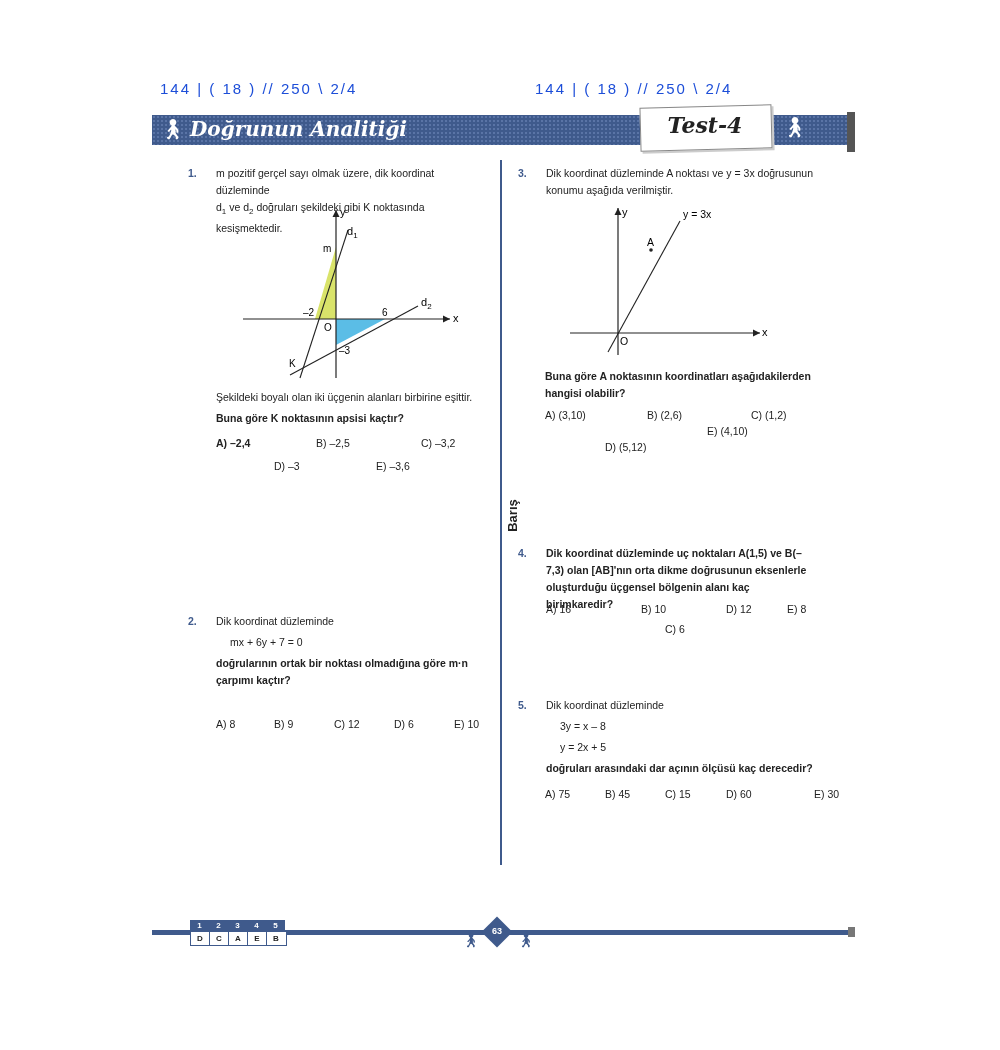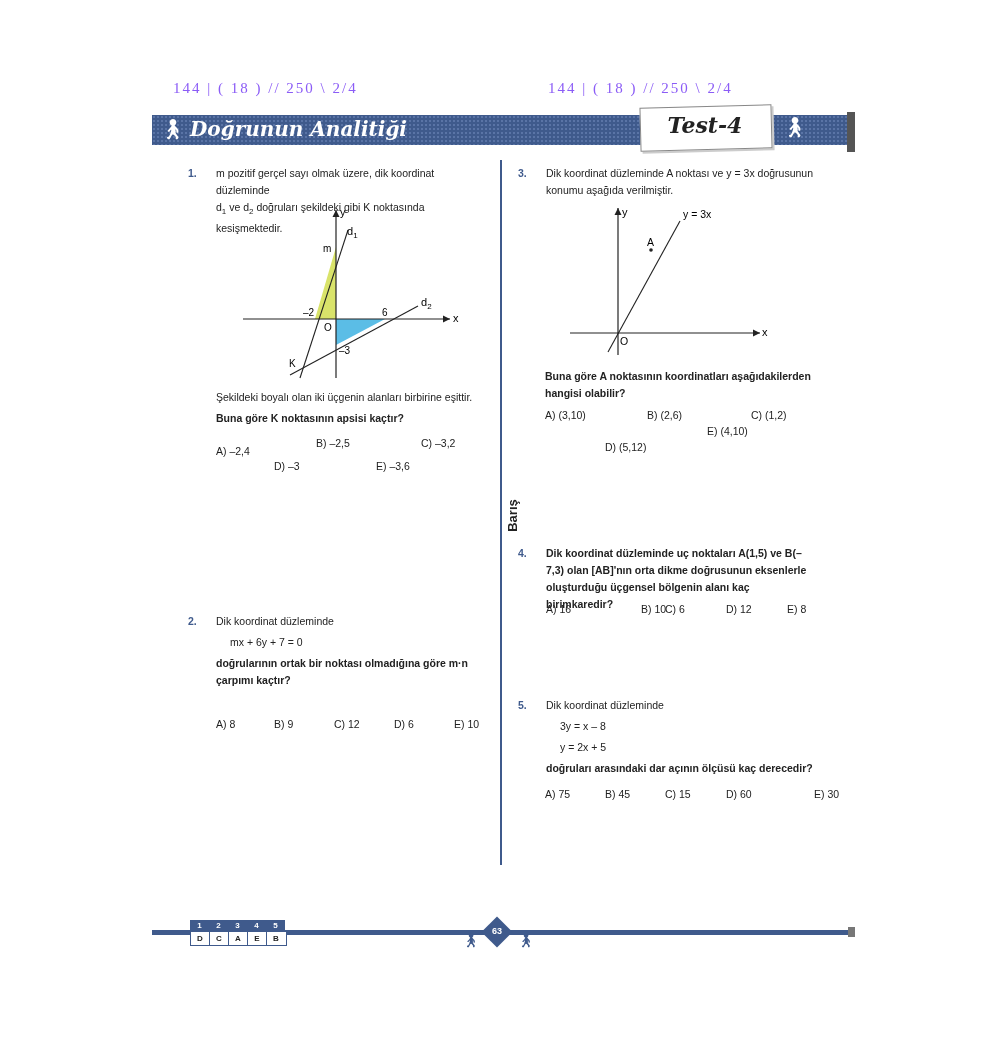--- a/index.html
+++ b/index.html
@@ -1,20 +1,20 @@
 <!DOCTYPE html>
 <html><head>
 <meta charset="utf-8">
 <style>
   html, body { margin: 0; padding: 0; }
   body {
     width: 1000px; height: 1050px; background: #ffffff; position: relative;
     font-family: "Liberation Sans", sans-serif; color: #222; overflow: hidden;
   }
-  .faint { position: absolute; color: #8b5cf6; font-family: Liberation Serif, serif; font-size: 15px; letter-spacing: 2px; white-space: nowrap; margin-left: 13px; }
+  .faint { position: absolute; color: #1d4ed8; font-family: Liberation Sans, sans-serif; font-size: 15px; letter-spacing: 2px; white-space: nowrap; }
 
   
   .band {
     position: absolute; left: 152px; top: 115px; width: 695px; height: 30px;
     background-color: #3f5a8c;
     background-image: radial-gradient(#5a74a6 1px, transparent 1.3px);
     background-size: 4px 4px;
   }
   .band-edge { position: absolute; left: 847px; top: 112px; width: 8px; height: 40px; background: #555; }
   .band-title {
@@ -105,21 +105,21 @@
   <text x="147" y="116" font-size="10">6</text>
   <text x="104" y="154" font-size="10">–3</text>
   <text x="54" y="167" font-size="10">K</text>
 </svg>
 
 <div class="q" style="left:216px;top:389px;width:280px;">
   <div>Şekildeki boyalı olan iki üçgenin alanları birbirine eşittir.</div>
   <div class="bold" style="margin-top:4px;">Buna göre K noktasının apsisi kaçtır?</div>
 </div>
 <div class="opts" style="left:216px;top:437px;">
-  <span class="opt" style="left:0;top:8px;">A) –2,4</span>
+  <span class="opt" style="left:0;top:0;font-weight:bold;">A) –2,4</span>
   <span class="opt" style="left:100px;top:0;">B) –2,5</span>
   <span class="opt" style="left:205px;top:0;">C) –3,2</span>
   <span class="opt" style="left:58px;top:23px;">D) –3</span>
   <span class="opt" style="left:160px;top:23px;">E) –3,6</span>
 </div>
 
 <div class="q" style="left:188px;top:613px;width:300px;height:120px;">
   <span class="qnum">2.</span>
   <div class="qbody">
     <div>Dik koordinat düzleminde</div>
@@ -166,21 +166,21 @@
   <span class="opt" style="left:162px;top:16px;">E) (4,10)</span>
 </div>
 
 <div class="q" style="left:518px;top:545px;width:300px;height:55px;">
   <span class="qnum">4.</span>
   <div class="qbody bold">Dik koordinat düzleminde uç noktaları A(1,5) ve B(–7,3) olan [AB]'nın orta dikme doğrusunun eksenlerle oluşturduğu üçgensel bölgenin alanı kaç birimkaredir?</div>
 </div>
 <div class="opts" style="left:545px;top:603px;">
   <span class="opt" style="left:1px;text-align:center;">A) 16</span>
   <span class="opt" style="left:52px;margin-left:44px;">B) 10</span>
-  <span class="opt" style="left:120px;">C) 6</span>
+  <span class="opt" style="left:120px;margin-top:20px;">C) 6</span>
   <span class="opt" style="left:181px;">D) 12</span>
   <span class="opt" style="left:242px;">E) 8</span>
 </div>
 
 <div class="q" style="left:518px;top:697px;width:300px;height:90px;">
   <span class="qnum">5.</span>
   <div class="qbody">
     <div>Dik koordinat düzleminde</div>
     <div class="eq">3y = x – 8</div>
     <div class="eq">y = 2x + 5</div>

